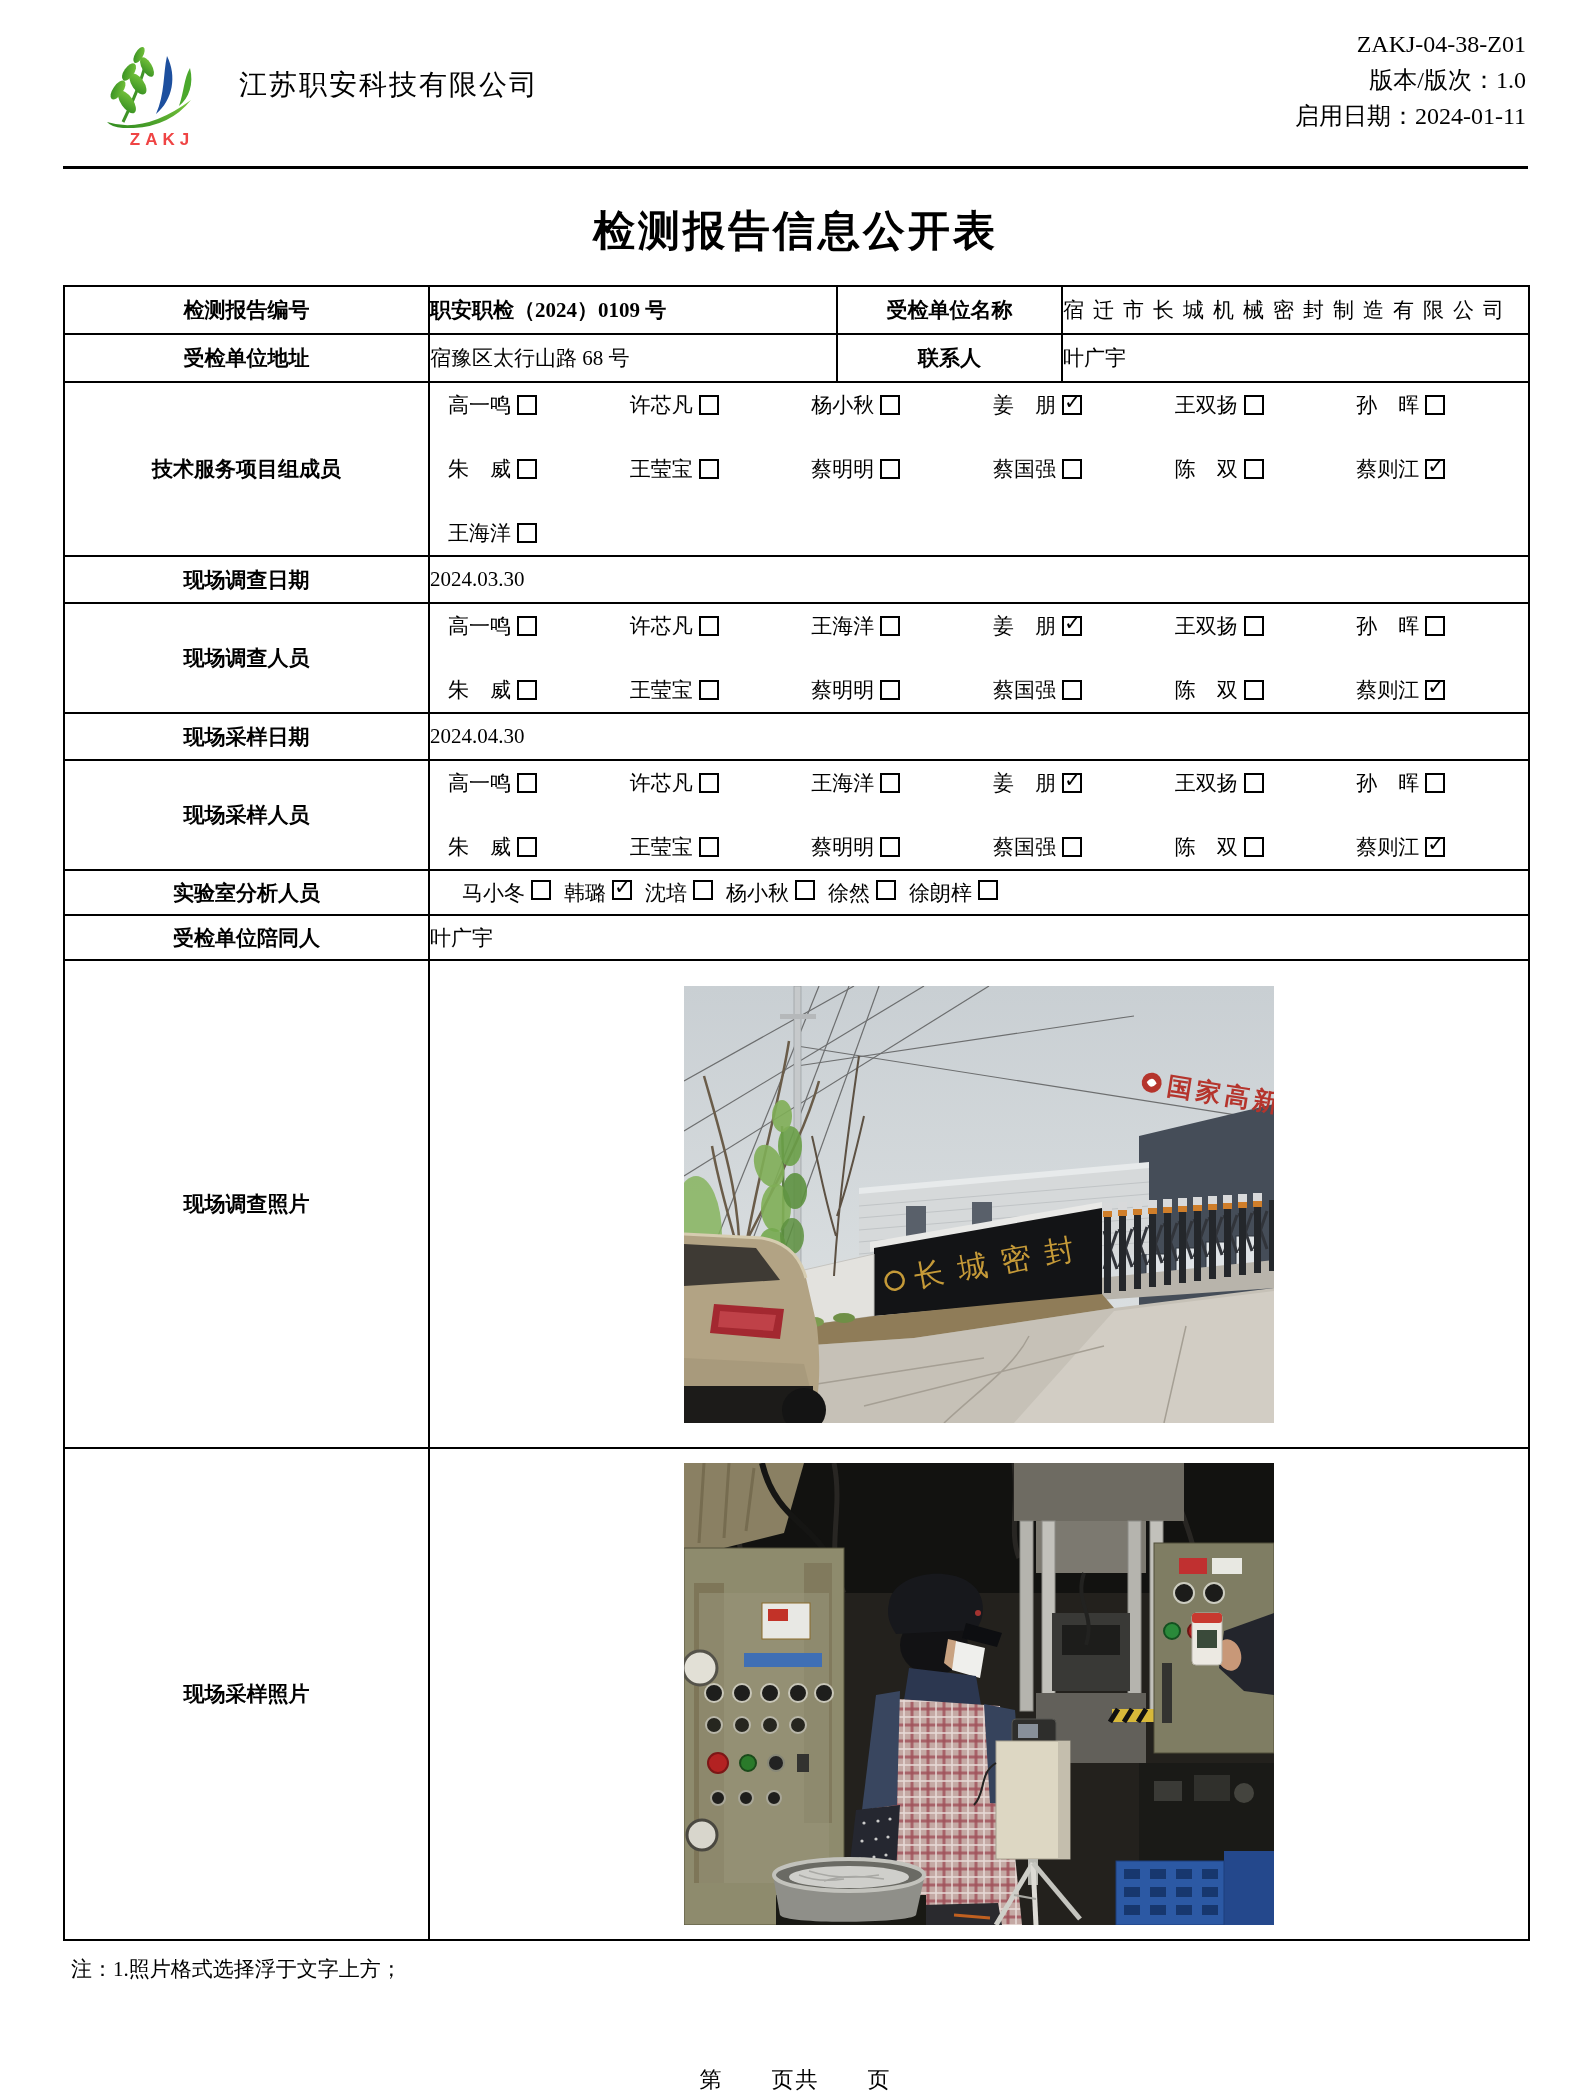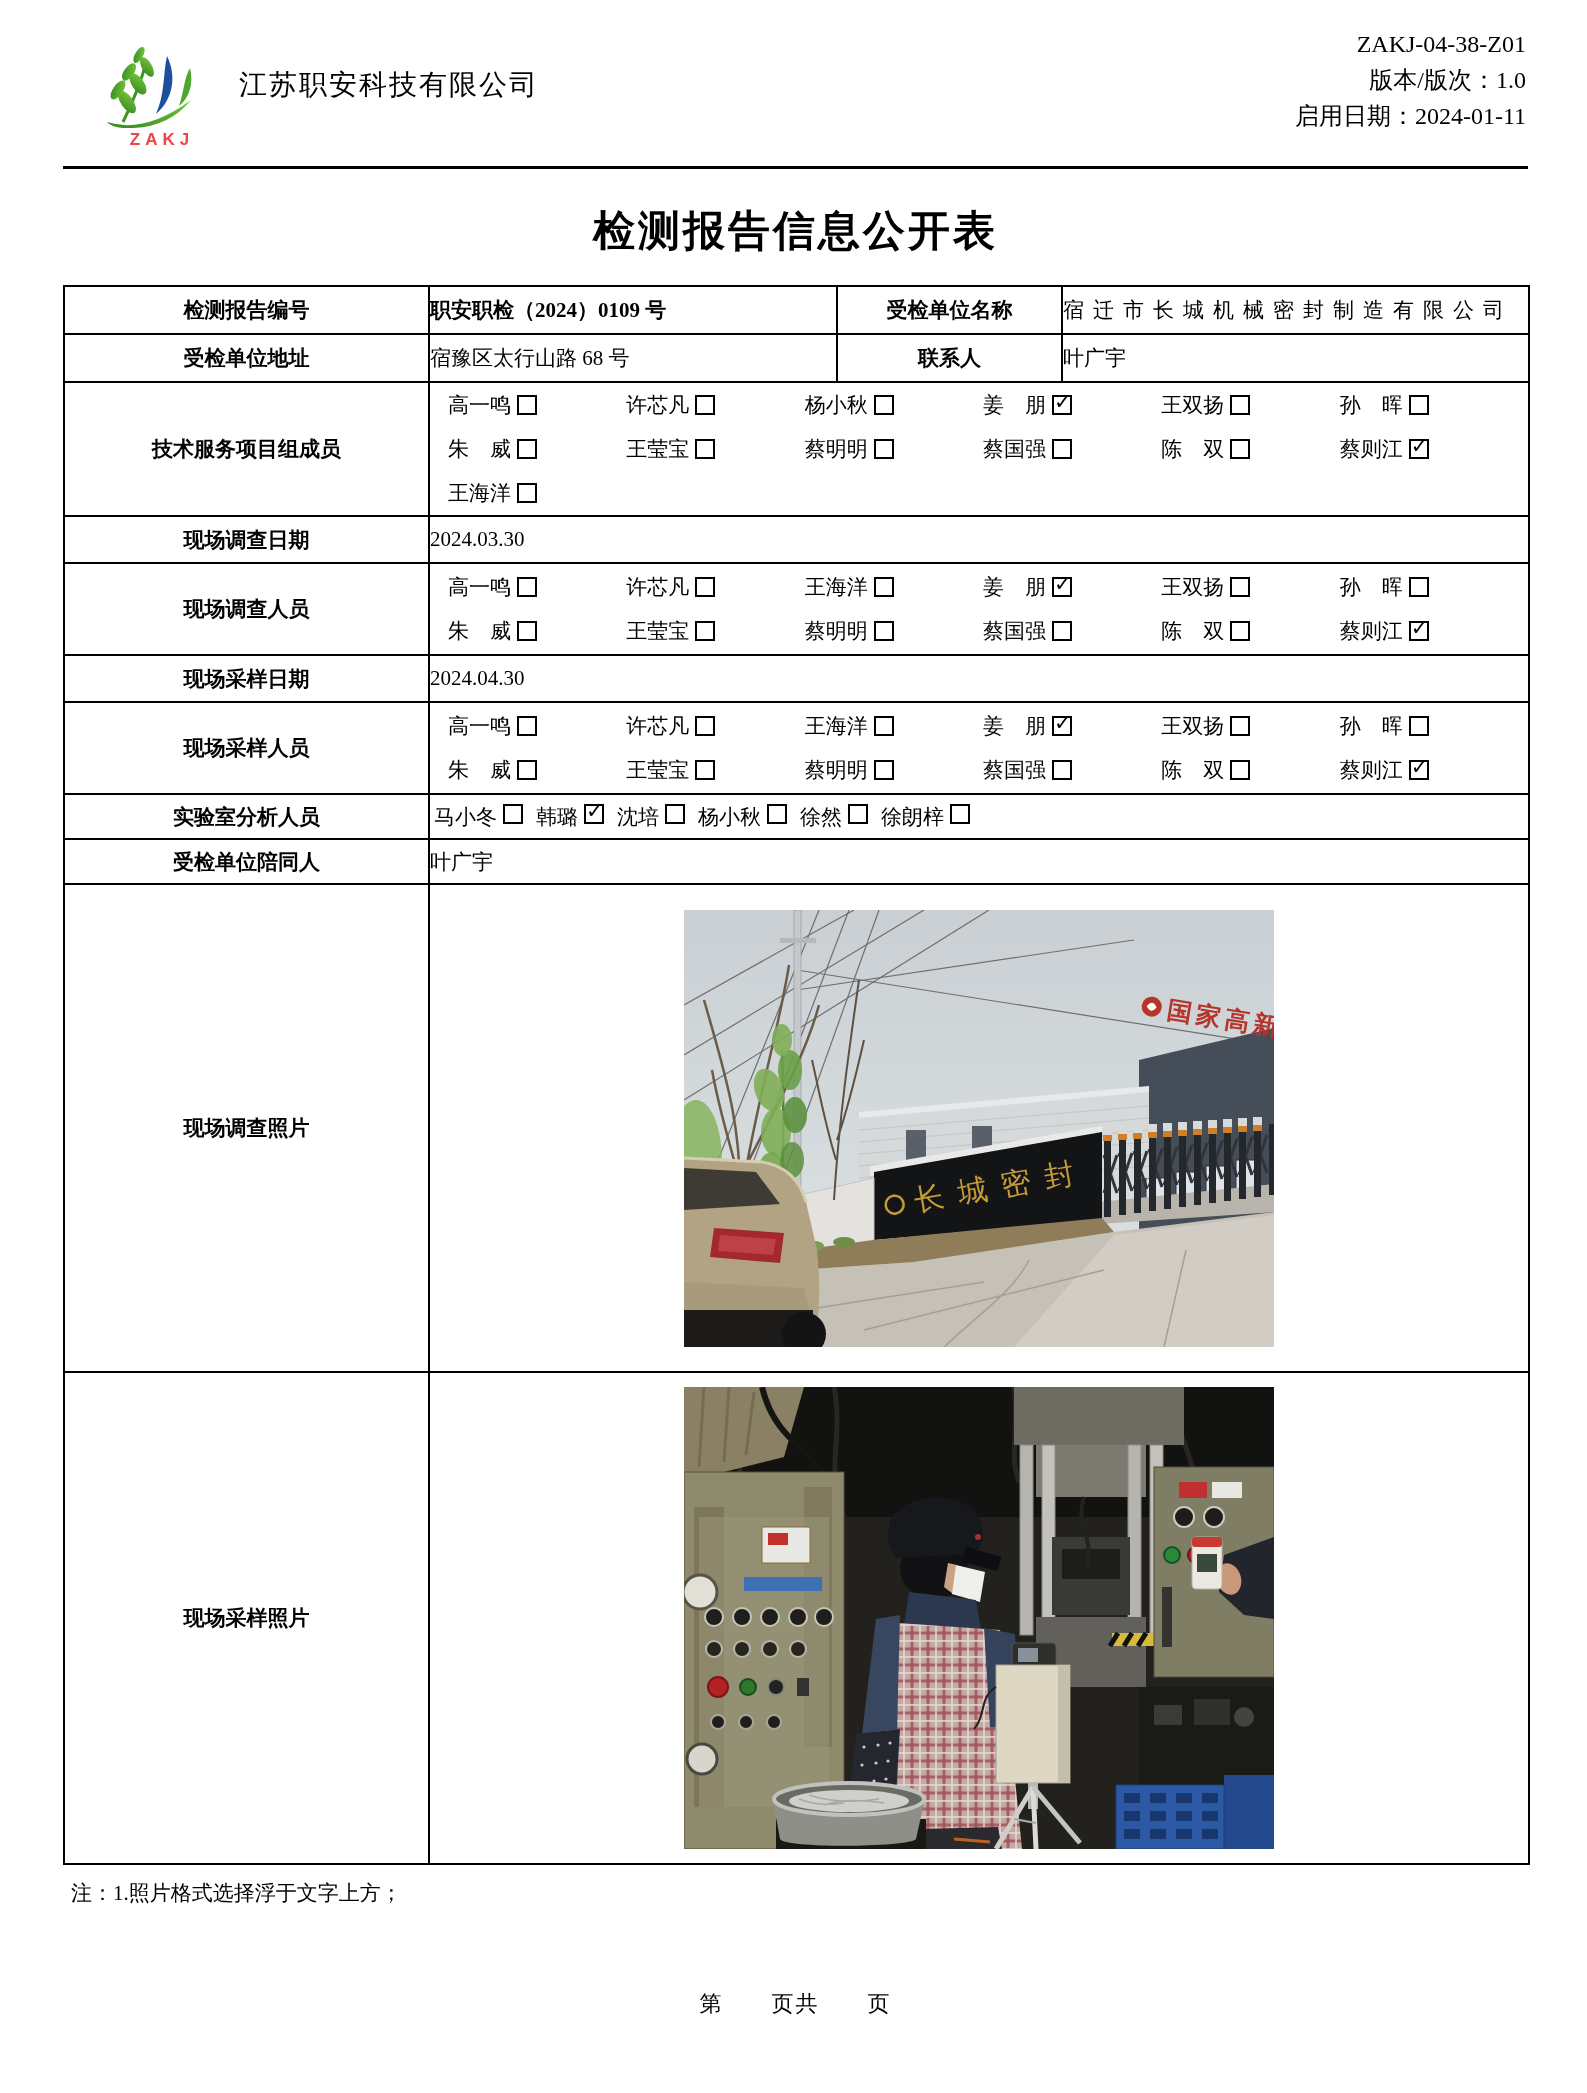--- a/index.html
+++ b/index.html
@@ -26,23 +26,23 @@
   table.form td{border:2px solid #000;padding:0;vertical-align:middle;font-size:21px;}
   td.lbl{font-weight:700;text-align:center;}
   td.val{border-radius:20px;}
   td.val.bold{font-weight:700;}
   td.val.spread{letter-spacing:9px;}
   .h48{height:48px}.h47{height:47px}.h45{height:45px}.h92{height:92px}
   .h116{height:116px}.h488{height:488px}.h492{height:492px}
 
   
   .names6{display:grid;grid-template-columns:repeat(6,1fr);align-content:center;
-          grid-auto-rows:44px;padding:0 10px 0 18px;}
+          grid-auto-rows:44px;padding:0 10px 0 18px;gap:20px;}
   .names6 .pentry{display:flex;align-items:center;white-space:nowrap;}
-  .namesrow{display:flex;align-items:center;gap:13px;padding-left:4px;}
+  .namesrow{display:flex;align-items:center;gap:13px;padding-left:32px;}
   .pname{white-space:pre;}
   .cb{display:inline-block;width:16px;height:16px;border:2px solid #000;
       margin-left:6px;position:relative;flex:0 0 auto;}
   .cb.checked::after{content:"\2713";position:absolute;left:0px;top:-7px;
       font-family:"DejaVu Sans","Liberation Sans",sans-serif;
       font-weight:700;font-size:21px;color:#000;}
 
   td.photo-cell{text-align:center;}
   td.photo-cell svg{display:inline-block;vertical-align:middle;}
 

